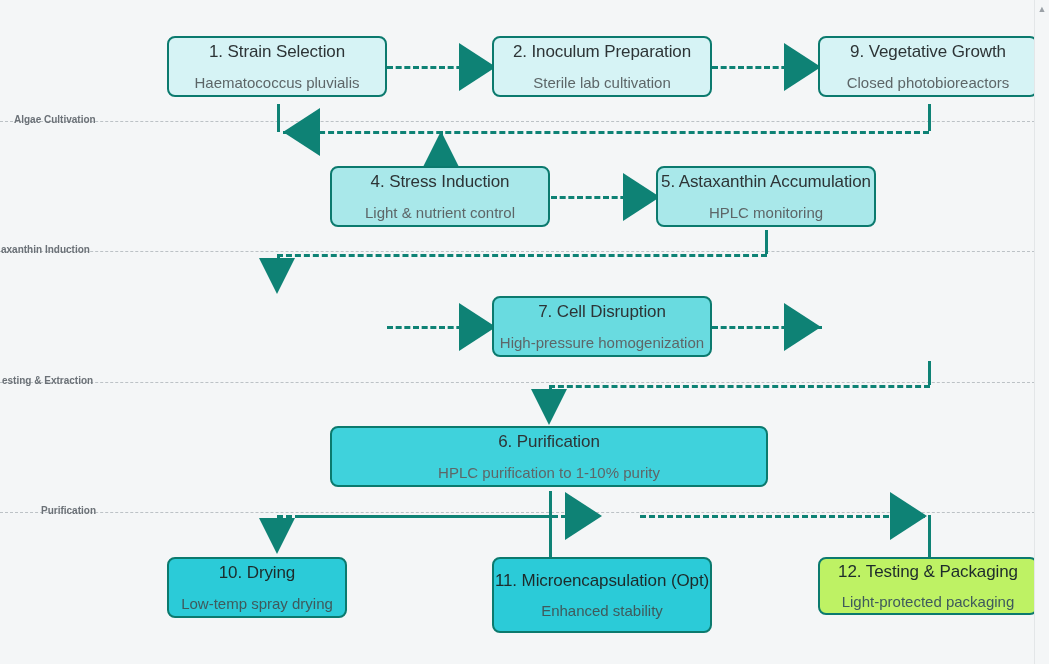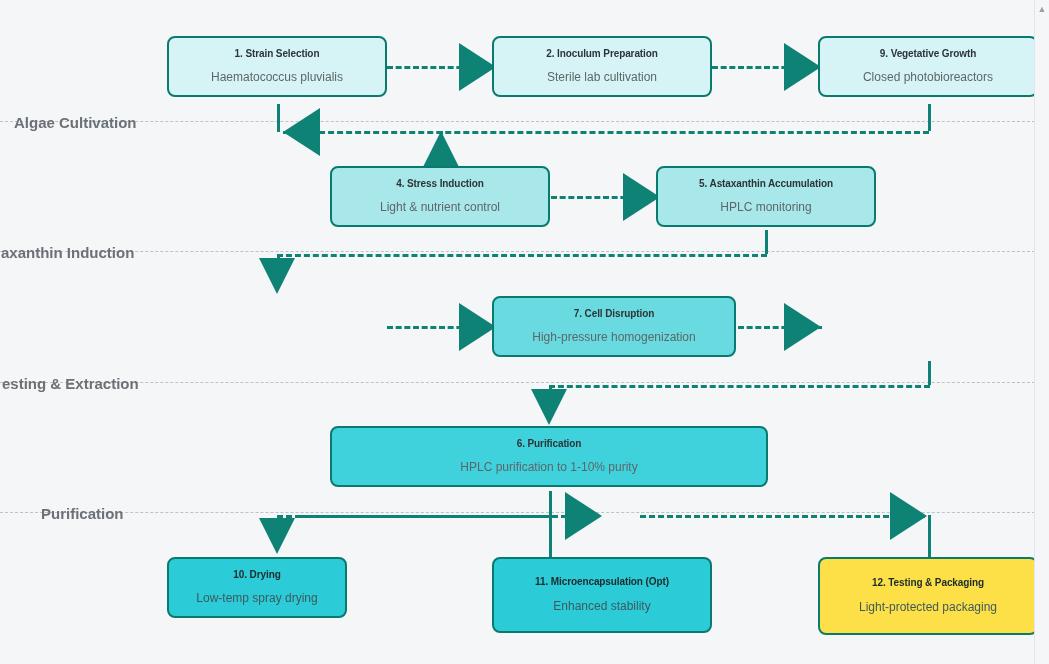--- a/index.html
+++ b/index.html
@@ -23,48 +23,48 @@
   }
   
   .lane-line {
     position: absolute;
     height: 0;
     border-top: 1px dashed #bcc2c6;
     left: 0;
   }
   .lane-label {
     position: absolute;
-    font-size: 15px;
+    font-size: 10px;
     font-weight: bold;
     color: #6b7177;
     white-space: nowrap;
     line-height: 1;
   }
   
   .node {
     position: absolute;
     box-sizing: border-box;
     border: 2px solid #0b7a6e;
     border-radius: 8px;
     display: flex;
     flex-direction: column;
     align-items: center;
     justify-content: center;
     text-align: center;
     z-index: 6;
   }
   .node .title {
-    font-size: 10px;
-    font-weight: bold;
+    font-size: 17px;
+    font-weight: normal;
     color: #2d3436;
     line-height: 1.15;
     letter-spacing: -0.1px;
   }
   .node .sub {
-    font-size: 12px;
+    font-size: 15px;
     color: #5d6668;
     margin-top: 12px;
     line-height: 1.15;
   }
   .node.dark .title { color: #1d2b2b; }
   .node.dark .sub   { color: #3f5a5c; }
 
   
   .seg {
     position: absolute;
@@ -204,42 +204,42 @@
     <div class="title">4. Stress Induction</div>
     <div class="sub">Light &amp; nutrient control</div>
   </div>
 
   <div class="node" style="left:656px; top:166px; width:220px; height:61px; background:#a9e8ea;">
     <div class="title">5. Astaxanthin Accumulation</div>
     <div class="sub">HPLC monitoring</div>
   </div>
 
 
-  <div class="node" style="left:492px; top:296px; width:244px; height:61px; background:#69dbe0;">
+  <div class="node" style="left:492px; top:296px; width:220px; height:61px; background:#69dbe0;">
     <div class="title">7. Cell Disruption</div>
     <div class="sub">High-pressure homogenization</div>
   </div>
 
 
   <div class="node" style="left:330px; top:426px; width:438px; height:61px; background:#3fd2dc;">
     <div class="title">6. Purification</div>
     <div class="sub">HPLC purification to 1-10% purity</div>
   </div>
 
   <div class="node dark" style="left:167px; top:557px; width:180px; height:61px; background:#2bcbd8;">
     <div class="title">10. Drying</div>
     <div class="sub">Low-temp spray drying</div>
   </div>
 
   <div class="node dark" style="left:492px; top:557px; width:220px; height:76px; background:#2bcbd8;">
     <div class="title">11. Microencapsulation (Opt)</div>
     <div class="sub">Enhanced stability</div>
   </div>
 
-  <div class="node dark" style="left:818px; top:557px; width:220px; height:78px; background:#fde047;">
+  <div class="node dark" style="left:818px; top:557px; width:220px; height:58px; background:#bef264;">
     <div class="title">12. Testing &amp; Packaging</div>
     <div class="sub">Light-protected packaging</div>
   </div>
 
 </div>
 
 <div id="scrollbar">
   <div id="scroll-up-arrow">▲</div>
 </div>
 

